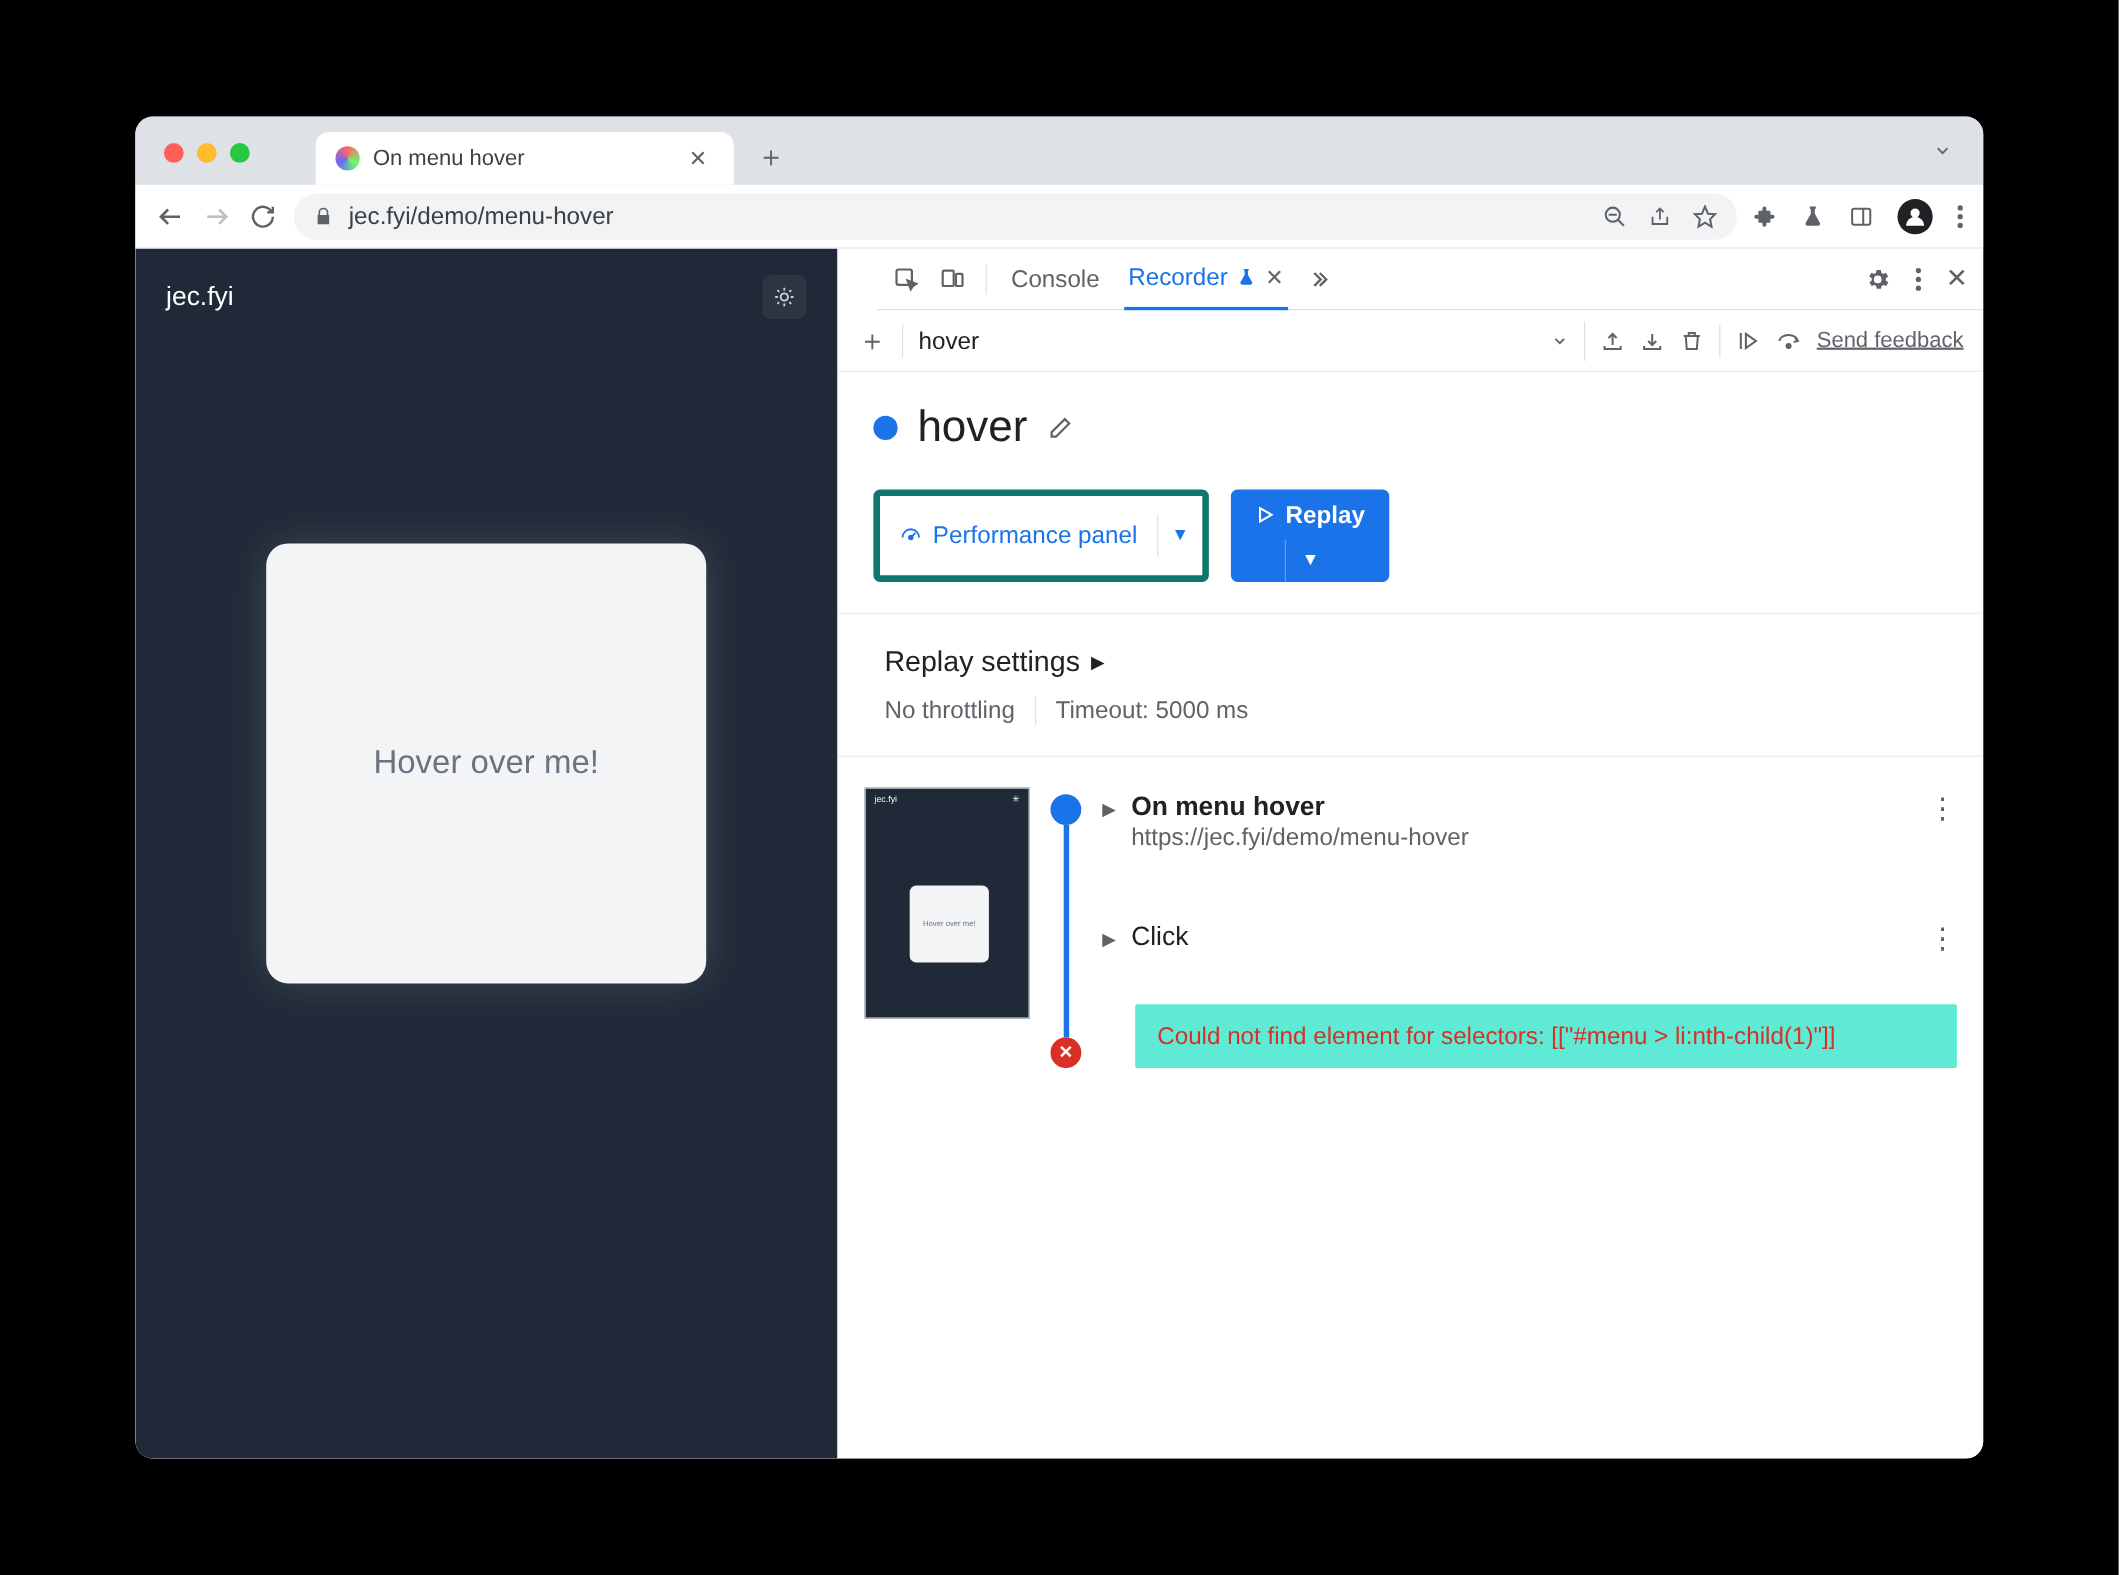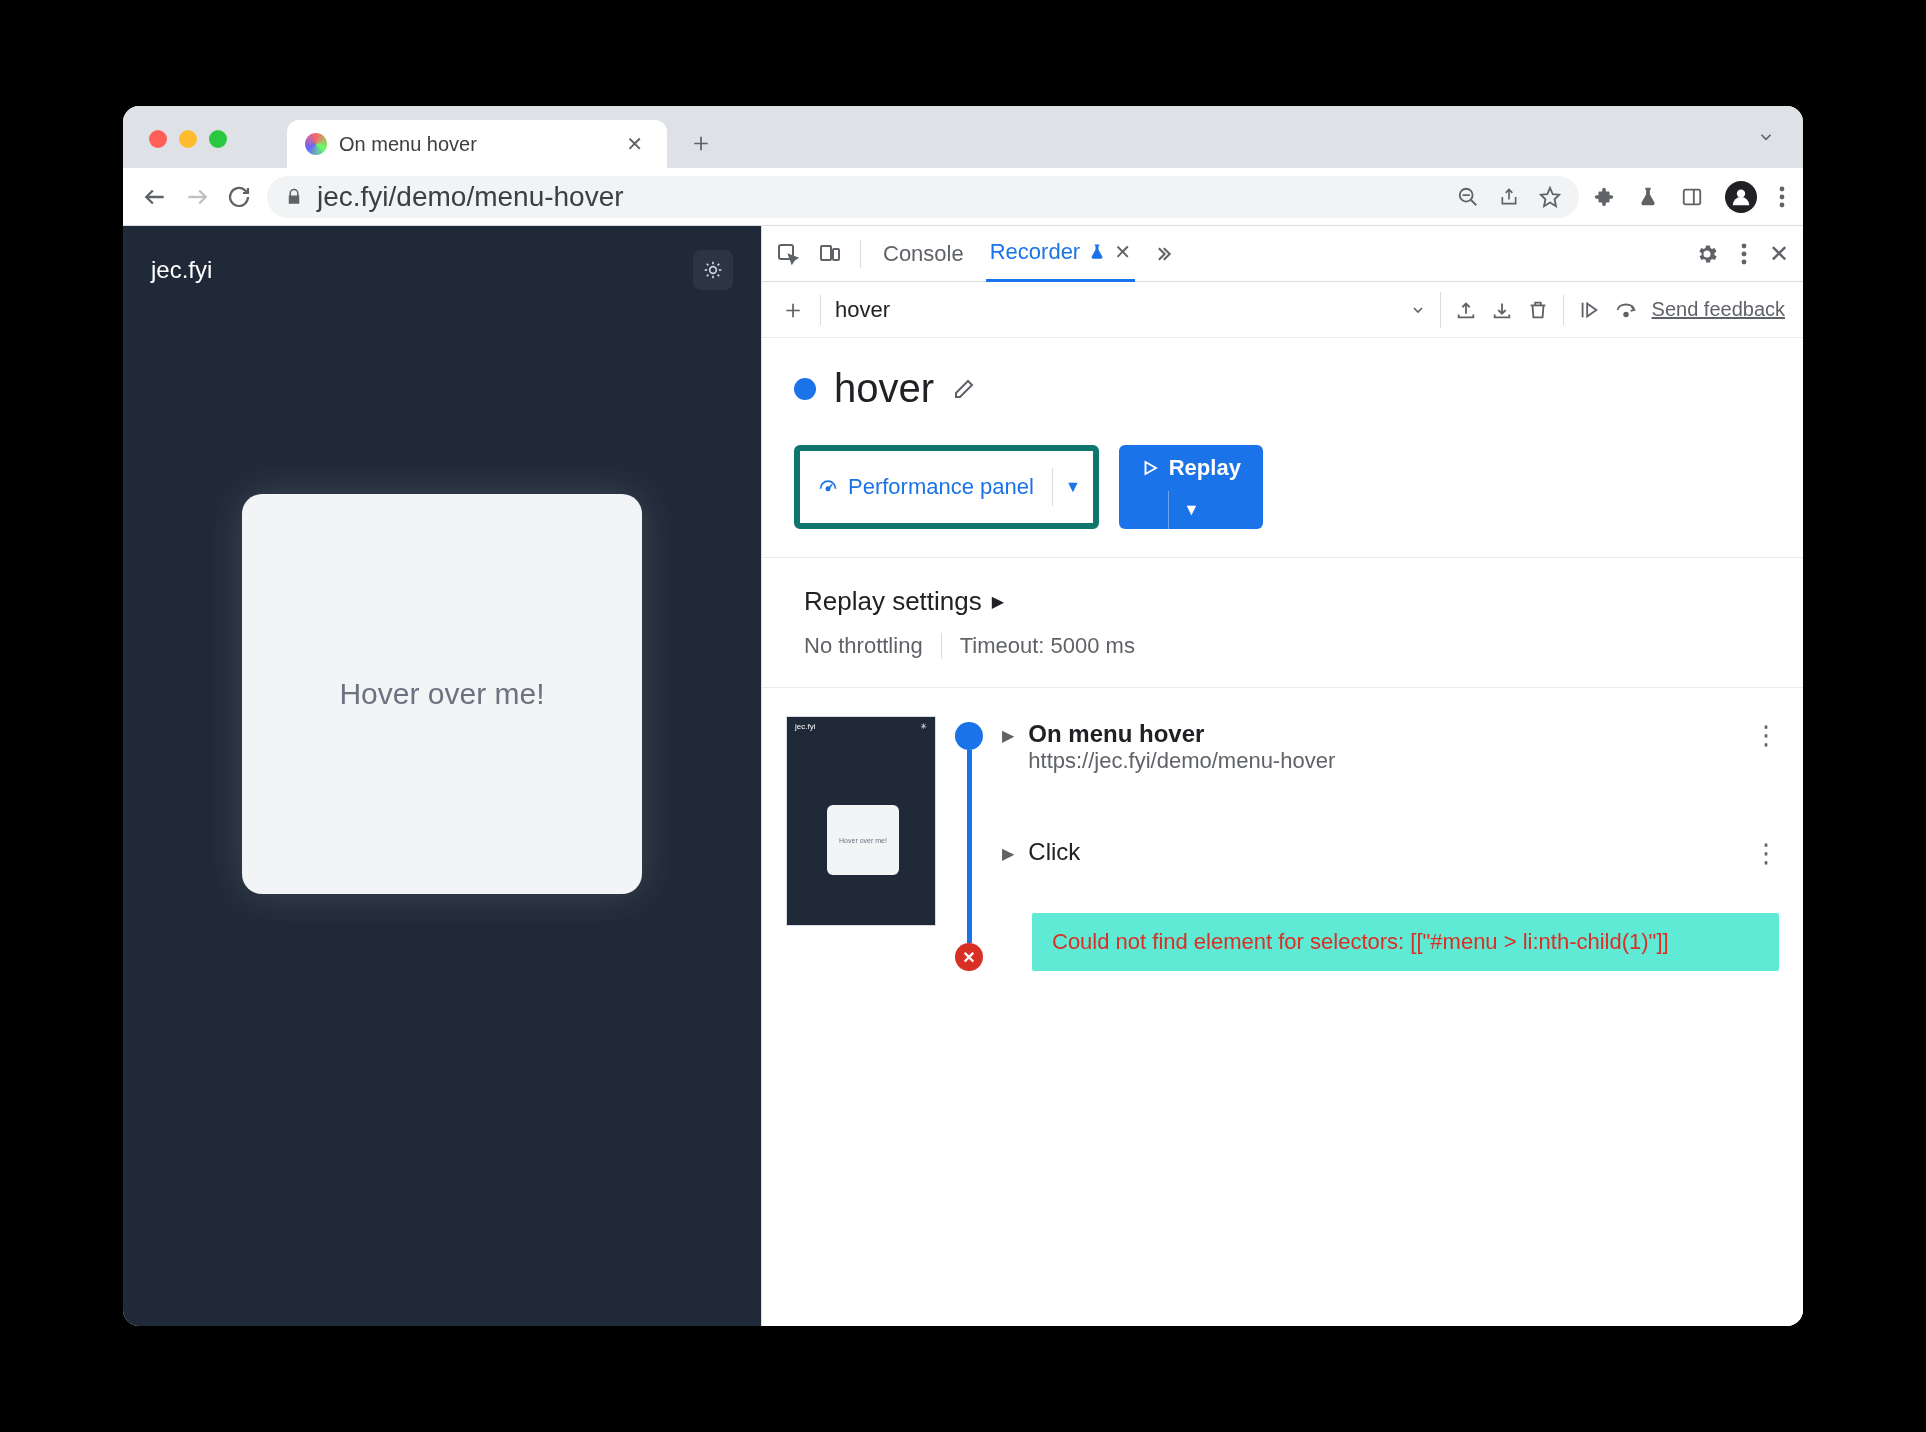--- a/index.html
+++ b/index.html
@@ -74,21 +74,21 @@
   flex: 1;
   background: #f1f3f4;
   border-radius: 40px;
   height: 42px;
   display: flex;
   align-items: center;
   padding: 0 18px;
   gap: 14px;
 }
 .lock-icon { font-size: 18px; color:#5f6368; }
-.url-text { font-size: 28px; color: #3c4043; }
+.url-text { font-size: 22px; color: #3c4043; }
 .addr-right { display:flex; gap:20px; align-items:center; margin-left:auto; color:#5f6368; }
 .toolbar-icons { display:flex; gap:22px; align-items:center; color:#5f6368; }
 .avatar { width: 32px; height: 32px; border-radius: 50%; background:#202124; display:flex; align-items:center; justify-content:center; color:#fff; }
 .content-area { flex: 1; display: flex; overflow: hidden; }
 .page-panel {
   width: 638px;
   background: #1f2937;
   position: relative;
   display: flex;
   flex-direction: column;
@@ -107,20 +107,21 @@
 }
 .devtools { flex:1; background:#fff; display:flex; flex-direction:column; border-left: 1px solid #dadce0; }
 .dt-tabs {
   height: 56px;
   border-bottom: 1px solid #dadce0;
   display:flex;
   align-items:center;
   padding: 0 14px;
   gap: 18px;
   color:#5f6368;
+  margin-left:36px;
 }
 .dt-tab { font-size: 22px; padding: 14px 4px; cursor:pointer; display:flex; align-items:center; gap:8px; }
 .dt-tab.active { color:#1a73e8; border-bottom: 3px solid #1a73e8; }
 .dt-tab-close { font-size: 20px; color:#5f6368; cursor:pointer; }
 .dt-right { margin-left:auto; display:flex; gap:22px; align-items:center; }
 .dt-bar2 {
   height: 56px;
   border-bottom: 1px solid #e8eaed;
   display:flex; align-items:center;
   padding: 0 18px;

